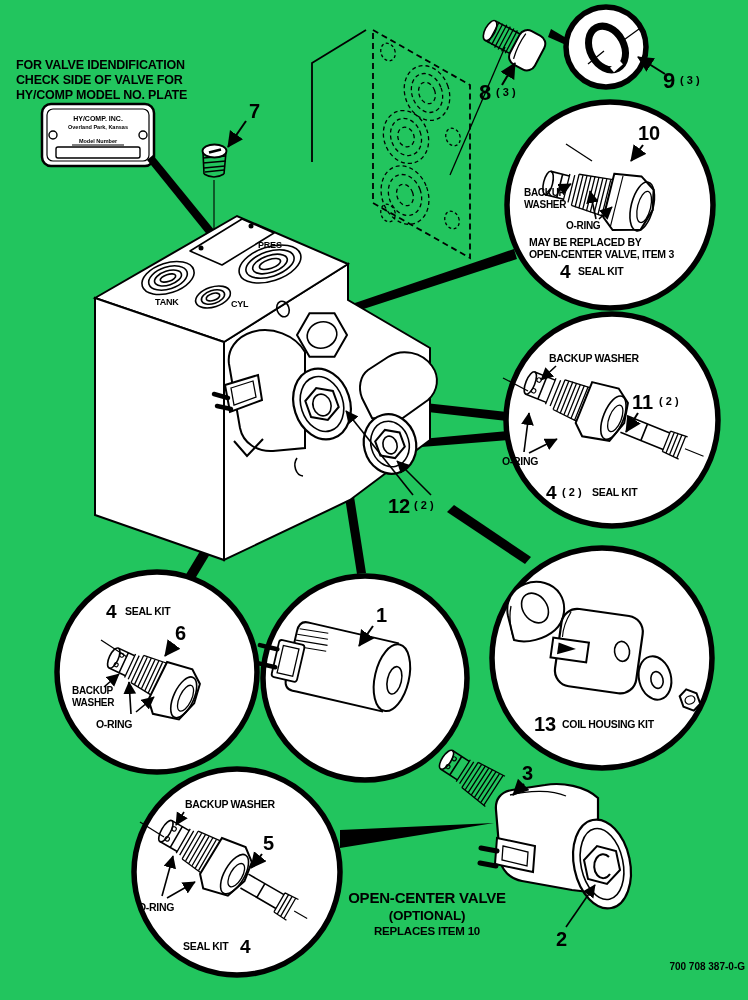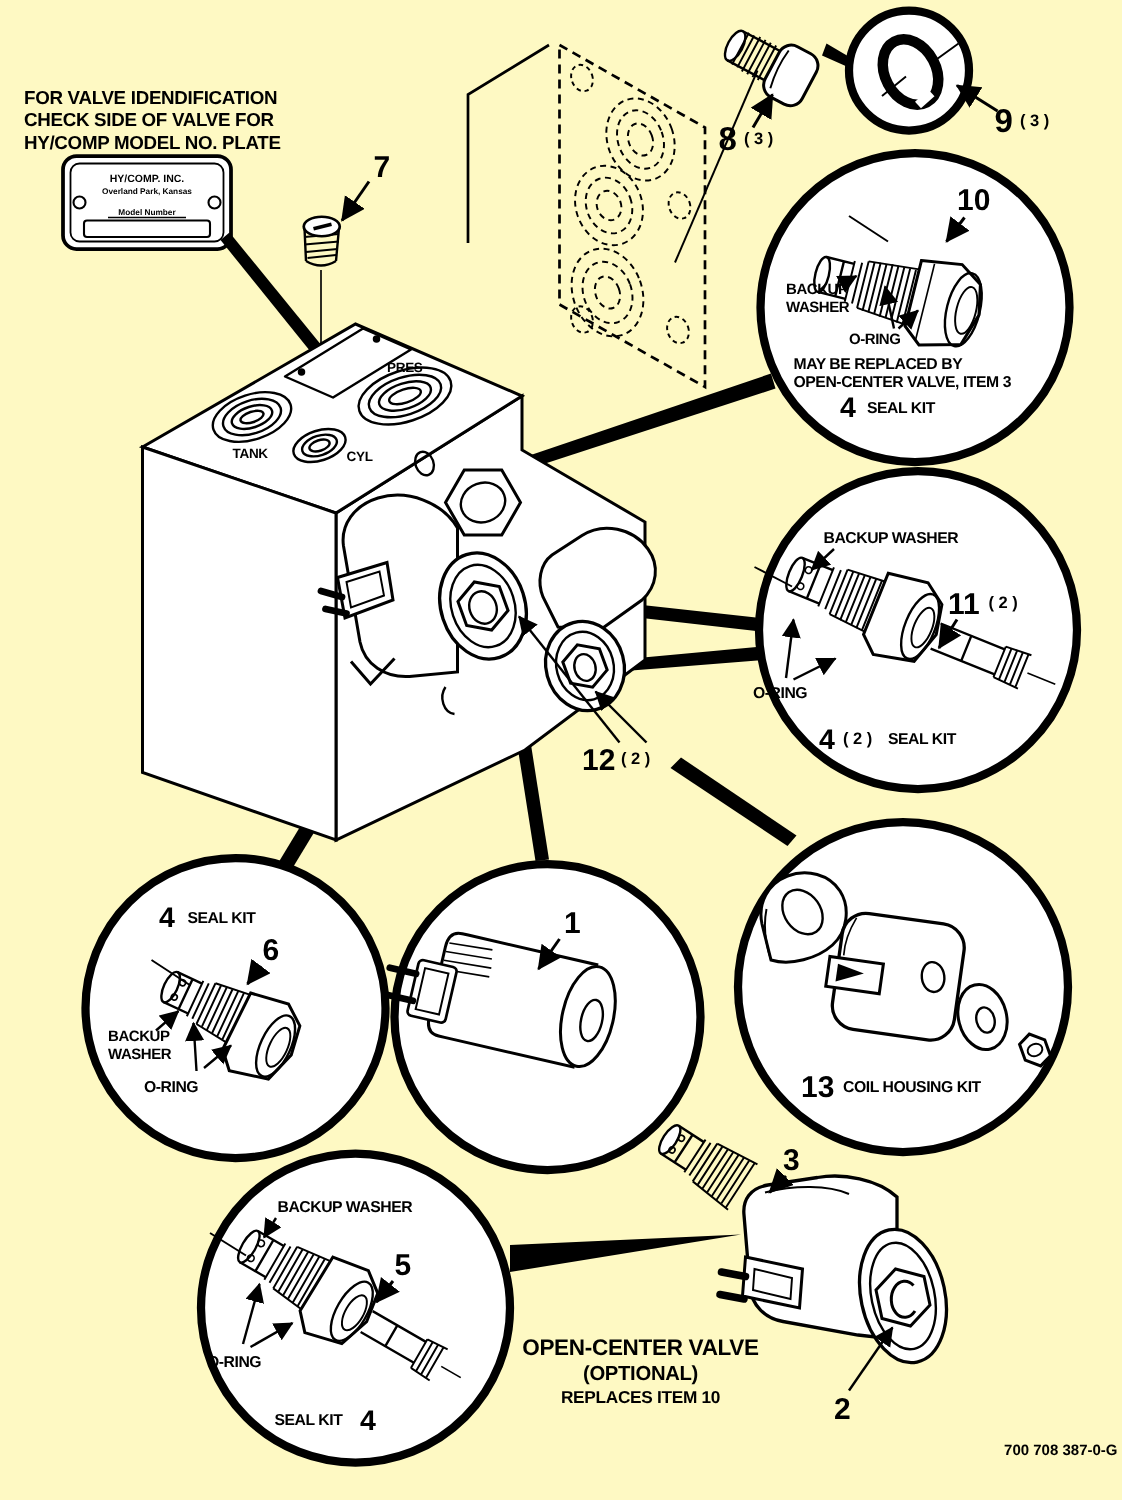--- a/index.html
+++ b/index.html
@@ -1,16 +1,16 @@
 <!DOCTYPE html>
 <html><head>
 <meta charset="utf-8">
 <style>
   html,body{margin:0;padding:0;background:#fff;}
-  #stage{position:relative;width:748px;height:1000px;background:#fef9c3;overflow:hidden;}
+  #stage{position:relative;width:748px;height:1000px;background:#22c55e;overflow:hidden;}
   svg{display:block;}
   text{font-family:"Liberation Sans","DejaVu Sans",sans-serif;font-weight:bold;fill:#000;}
   .t125{font-size:12.5px;letter-spacing:-0.2px;}
   .t105{font-size:10.5px;letter-spacing:-0.3px;}
   .t10{font-size:10px;letter-spacing:-0.3px;}
   .t9{font-size:9px;letter-spacing:-0.2px;}
   .num{font-size:20px;}
   .num22{font-size:22px;}
   .qty{font-size:11px;}
   .kitnum{font-size:19px;}

